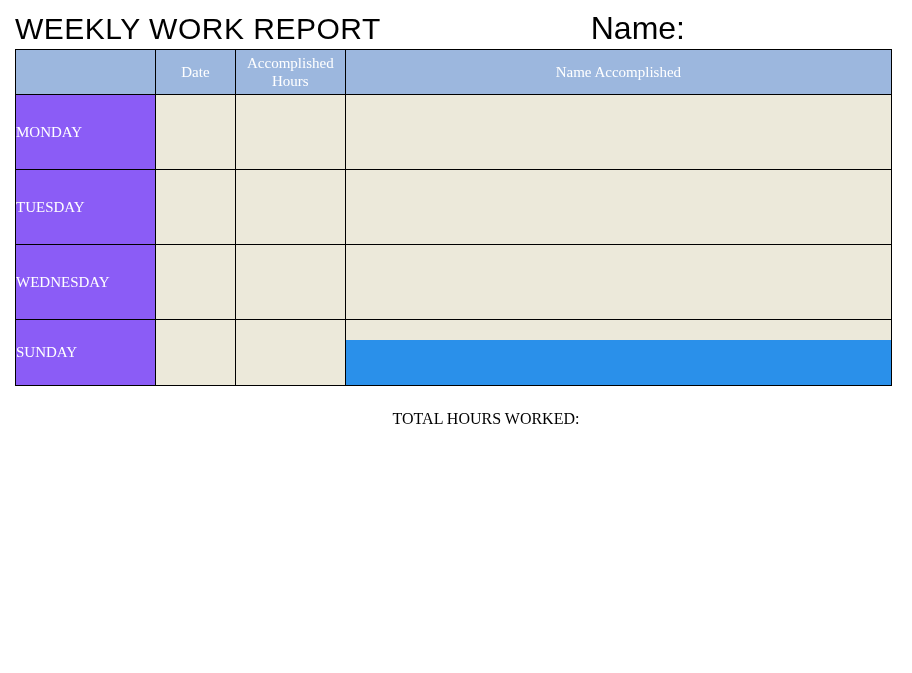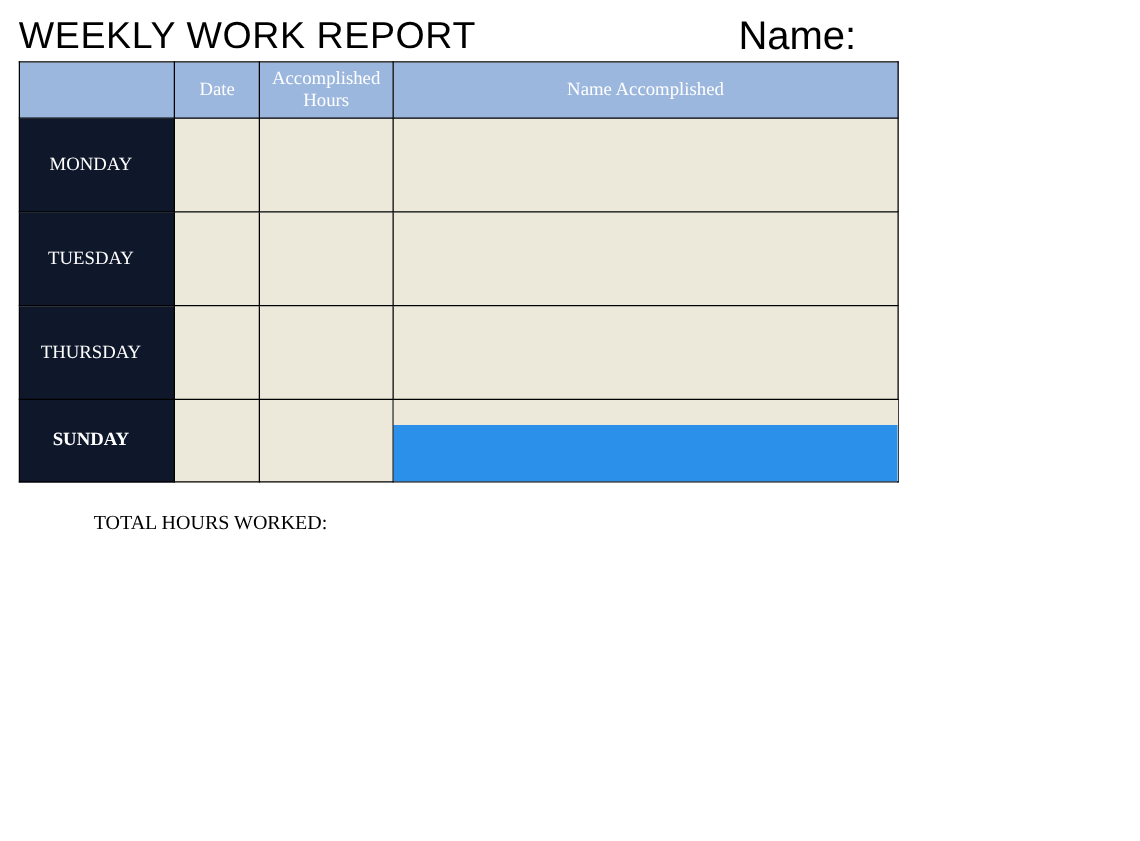--- a/index.html
+++ b/index.html
@@ -19,68 +19,69 @@
       letter-spacing: 0.5px;
       color: #000;
     }
     .name-label {
       font-size: 32px;
       margin-left: 210px;
       font-family: Arial, sans-serif;
     }
     .table {
       border-collapse: collapse;
-      width: 704px;
+      width: 877px;
     }
     .th {
       background: #9cb7de;
       color: #fff;
       font-family: Georgia, 'Times New Roman', serif;
       font-size: 15px;
       font-weight: normal;
       text-align: center;
       border: 1px solid #000;
       padding: 4px 6px;
       vertical-align: middle;
     }
     .th-day { width: 140px; height: 44px; }
     .th-date { width: 80px; }
     .th-hours { width: 110px; line-height: 1.2; }
     .th-tasks { width: 547px; }
     .td-day {
-      background: #0f172a;
+      background: #8b5cf6;
       color: #fff;
       font-family: Georgia, 'Times New Roman', serif;
       font-size: 15px;
-      text-align: center;
+      text-align: left;
       padding-right: 10px;
       border: 1px solid #000;
       height: 75px;
       vertical-align: middle;
     }
     .td-cell {
       background: #ece9da;
       border: 1px solid #000;
     }
-    .sunday-row .td-day { height: 65px; font-weight: bold; }
+    .sunday-row .td-day { height: 65px; }
     .sunday-tasks {
       padding: 0;
       position: relative;
     }
     .sunday-tasks-inner-top {
       background: #ece9da;
       height: 20px;
       width: 100%;
     }
     .sunday-tasks-inner-bottom {
       background: #2a90ea;
       height: 45px;
       width: 100%;
     }
     .footer {
+      text-align: center;
       font-family: Georgia, 'Times New Roman', serif;
       font-size: 16px;
       margin-top: 24px;
       margin-left: 60px;
     }
   </style>
 </head>
 <body>
 
 <div class="header">
@@ -107,21 +108,21 @@
       <td class="td-cell"></td>
       <td class="td-cell"></td>
     </tr>
     <tr>
       <td class="td-day">TUESDAY</td>
       <td class="td-cell"></td>
       <td class="td-cell"></td>
       <td class="td-cell"></td>
     </tr>
     <tr>
-      <td class="td-day">THURSDAY</td>
+      <td class="td-day">WEDNESDAY</td>
       <td class="td-cell"></td>
       <td class="td-cell"></td>
       <td class="td-cell"></td>
     </tr>
     <tr class="sunday-row">
       <td class="td-day">SUNDAY</td>
       <td class="td-cell"></td>
       <td class="td-cell"></td>
       <td class="td-cell sunday-tasks">
         <div class="sunday-tasks-inner-top"></div>

